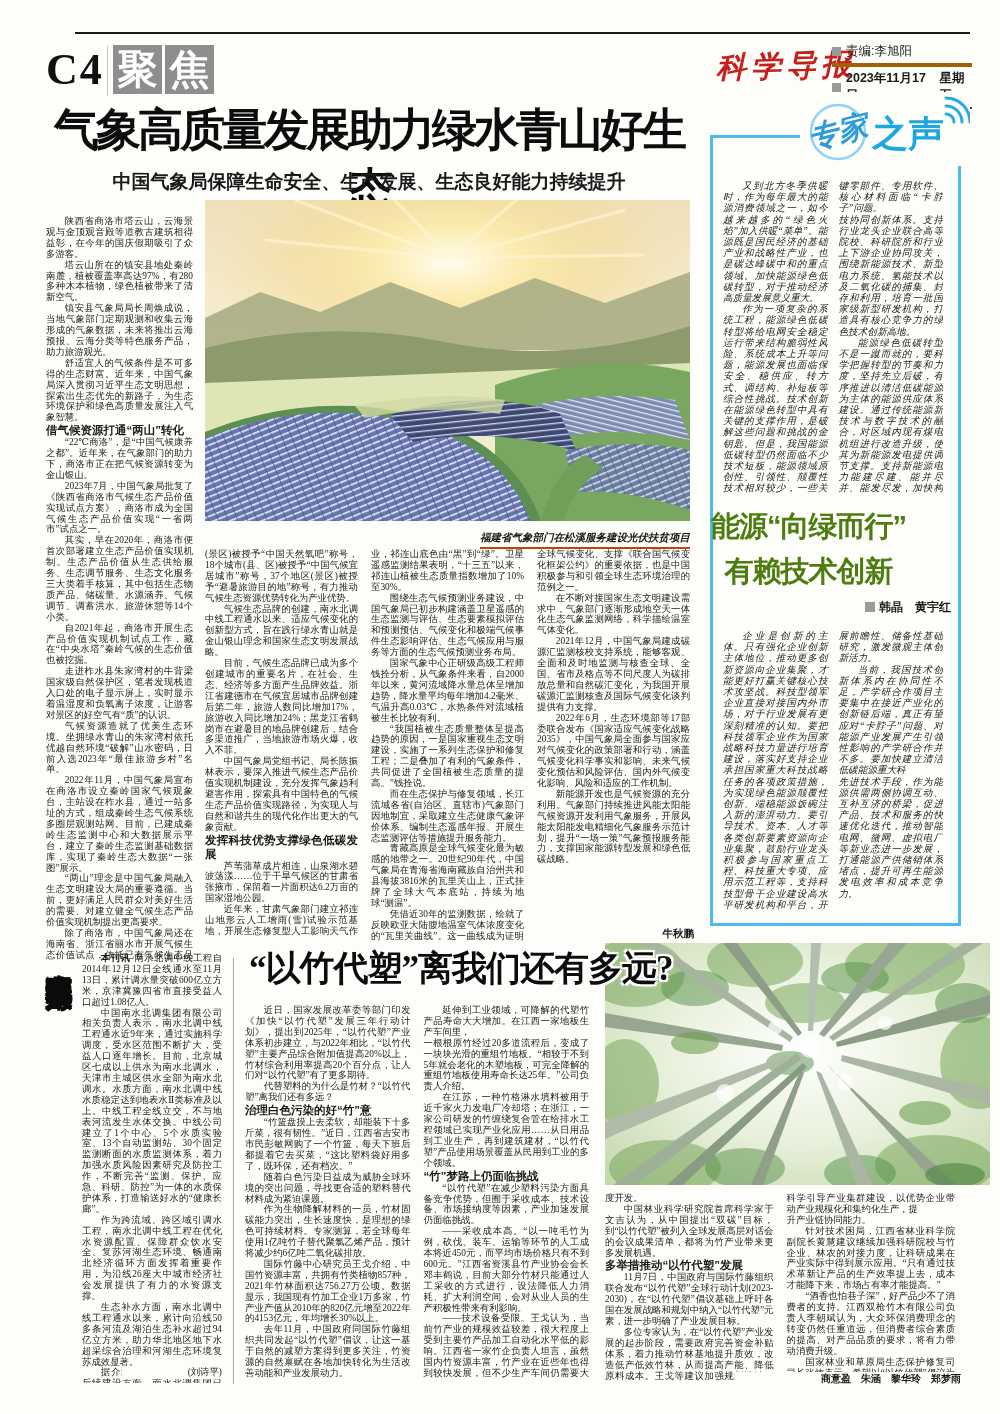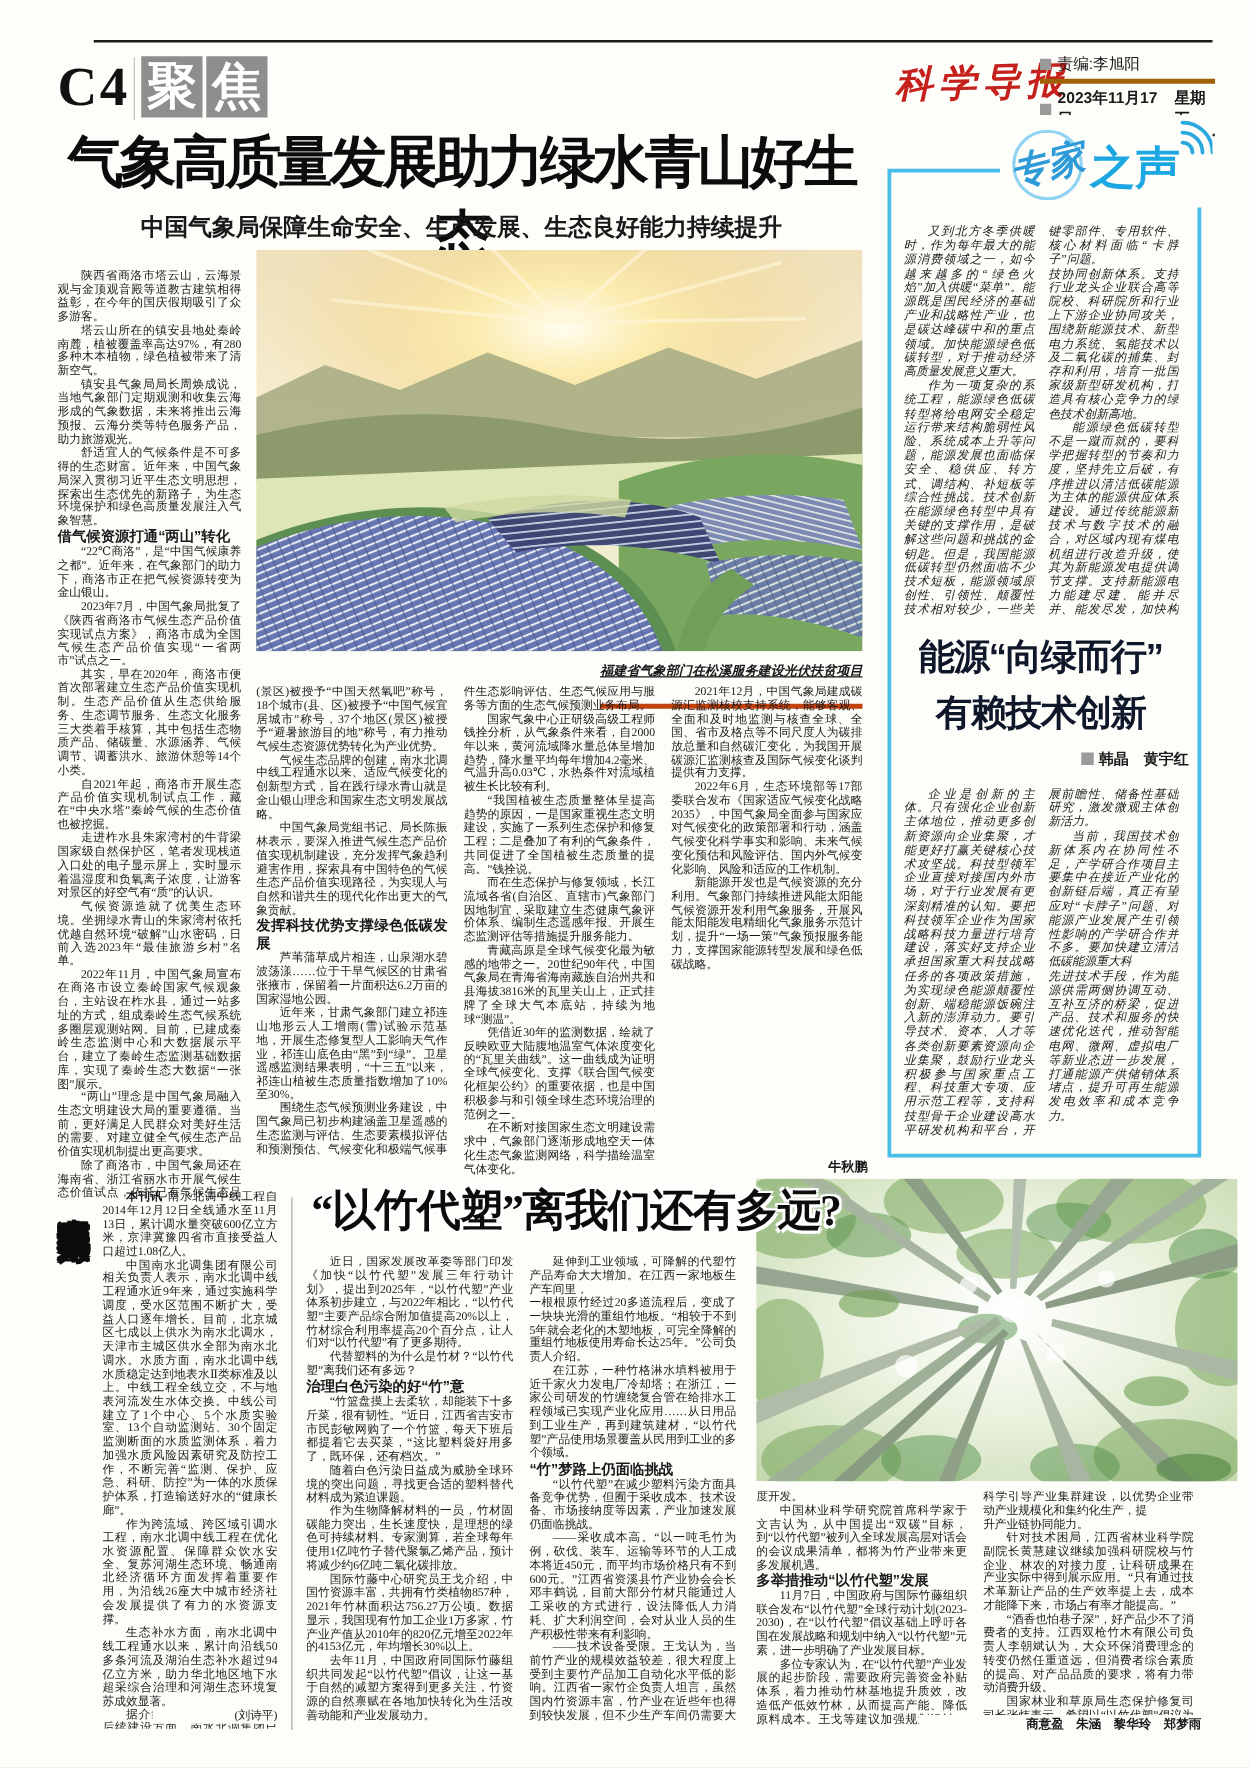--- a/index.html
+++ b/index.html
@@ -30,34 +30,34 @@
   .para{text-indent:2em;}
   .para.cont{text-indent:0;}
   .para b{margin-right:4px;}
   .chead{font-family:"Liberation Sans","DejaVu Sans",sans-serif;font-weight:700;font-size:11.5px;
          line-height:14px;margin:5px 0 3px;text-indent:0;}
   #main-col1{left:46px;top:197px;width:147px;height:744px;margin-top:19px;}
   #main-cols234{left:205px;top:549px;width:485px;height:393px;column-count:3;column-gap:13px;column-fill:auto;}
   #main-photo{left:205px;top:200px;width:485px;height:321px;}
   #main-photo svg{display:block;width:100%;height:100%;}
   #photo-caption{left:205px;top:527px;width:485px;text-align:right;}
-  #photo-caption span{display:inline-block;border-bottom:4px solid #c2410c;padding-bottom:19px;
-                      font-size:10.5px;font-weight:700;font-style:italic;text-decoration:underline;}
+  #photo-caption span{display:inline-block;border-bottom:2px solid #c2410c;padding-bottom:2px;
+                      font-size:10.5px;font-weight:700;font-style:italic;}
   #main-author{left:540px;top:927px;width:148px;text-align:right;font-weight:700;font-size:10.5px;
                background:#fdfdfa;padding-left:6px;z-index:3;}
   
   #sb-box{left:710px;top:135px;width:245px;height:785px;border:3px solid #49bdea;}
   #sb-logo{left:800px;top:92px;width:170px;height:74px;background:#fdfdfa;z-index:2;}
   .sb-text{font-size:9.6px;line-height:11.2px;font-style:italic;text-align:justify;overflow:hidden;
            column-count:2;column-gap:11px;column-fill:auto;}
   .sb-text p{margin:0;}
   #sb-block1{left:723px;top:180px;width:220px;height:318px;}
   #sb-block2{left:723px;top:630px;width:220px;height:287px;}
-  #sb-headline{left:714px;top:504px;width:237px;text-align:center;font-size:29px;font-weight:900;
-               line-height:45px;letter-spacing:-1px;color:#0f172a;}
+  #sb-headline{left:690px;top:504px;width:237px;text-align:center;font-size:29px;font-weight:900;
+               line-height:45px;letter-spacing:-1px;color:#4d7c0f;}
   #sb-authors{left:714px;top:599px;width:237px;text-align:right;font-size:12px;font-weight:700;}
   #sb-authors .gsq{width:10px;height:10px;vertical-align:-1px;margin-right:4px;}
   
   #v-headline{left:36px;top:953px;height:456px;writing-mode:vertical-rl;font-size:27px;font-weight:900;
               letter-spacing:0.5px;line-height:46px;color:#0c0c0c;}
   #water-text{left:82px;top:953px;width:140px;height:430px;}
   #water-author{left:122px;top:1366px;width:100px;text-align:right;font-size:9.4px;background:#fdfdfa;z-index:3;}
   #bottom-divider{left:233px;top:958px;width:1px;height:426px;background:#aaa;}
   
   #bamboo-headline{left:249px;top:945px;font-size:35px;font-weight:900;letter-spacing:-1px;white-space:nowrap;
@@ -159,20 +159,21 @@
       <path d="M360,250 Q430,238 485,250 L485,310 Q420,288 370,292 Z" fill="url(#pvA)" opacity="0.85"></path>
       <path d="M150,206 Q230,190 300,200 L295,214 Q225,204 160,218 Z" fill="#cfd9a2" opacity="0.8"></path>
       <path d="M336,321 Q350,270 380,255 L398,268 Q368,288 358,321 Z" fill="#6f9f58"></path>
     </svg>
   </div>
   <div class="abs" id="photo-caption"><span>福建省气象部门在松溪服务建设光伏扶贫项目</span></div>
 
   <div class="abs colbox" id="main-cols234">
       <p class="para cont">(景区)被授予“中国天然氧吧”称号，18个城市(县、区)被授予“中国气候宜居城市”称号，37个地区(景区)被授予“避暑旅游目的地”称号，有力推动气候生态资源优势转化为产业优势。</p>
       <p class="para">气候生态品牌的创建，南水北调中线工程通水以来、适应气候变化的创新型方式，旨在践行绿水青山就是金山银山理念和国家生态文明发展战略。</p>
+      <p class="para">目前，气候生态品牌已成为多个创建城市的重要名片，在社会、生态、经济等多方面产生品牌效益。浙江省建德市在气候宜居城市品牌创建后第二年，旅游人数同比增加17%，旅游收入同比增加24%；黑龙江省鹤岗市在避暑目的地品牌创建后，结合多渠道推广，当地旅游市场火爆，收入不菲。</p>
       <p class="para">中国气象局党组书记、局长陈振林表示，要深入推进气候生态产品价值实现机制建设，充分发挥气象趋利避害作用，探索具有中国特色的气候生态产品价值实现路径，为实现人与自然和谐共生的现代化作出更大的气象贡献。</p>
       <p class="chead">发挥科技优势支撑绿色低碳发展</p>
       <p class="para">芦苇蒲草成片相连，山泉湖水碧波荡漾……位于干旱气候区的甘肃省张掖市，保留着一片面积达6.2万亩的国家湿地公园。</p>
       <p class="para">近年来，甘肃气象部门建立祁连山地形云人工增雨(雪)试验示范基地，开展生态修复型人工影响天气作业，祁连山底色由“黑”到“绿”。卫星遥感监测结果表明，“十三五”以来，祁连山植被生态质量指数增加了10%至30%。</p>
       <p class="para">围绕生态气候预测业务建设，中国气象局已初步构建涵盖卫星遥感的生态监测与评估、生态要素模拟评估和预测预估、气候变化和极端气候事件生态影响评估、生态气候应用与服务等方面的生态气候预测业务布局。</p>
       <p class="para">国家气象中心正研级高级工程师钱拴分析，从气象条件来看，自2000年以来，黄河流域降水量总体呈增加趋势，降水量平均每年增加4.2毫米、气温升高0.03℃，水热条件对流域植被生长比较有利。</p>
       <p class="para">“我国植被生态质量整体呈提高趋势的原因，一是国家重视生态文明建设，实施了一系列生态保护和修复工程；二是叠加了有利的气象条件，共同促进了全国植被生态质量的提高。”钱拴说。</p>
       <p class="para">而在生态保护与修复领域，长江流域各省(自治区、直辖市)气象部门因地制宜，采取建立生态健康气象评价体系、编制生态遥感年报、开展生态监测评估等措施提升服务能力。</p>
       <p class="para">青藏高原是全球气候变化最为敏感的地带之一。20世纪90年代，中国气象局在青海省海南藏族自治州共和县海拔3816米的瓦里关山上，正式挂牌了全球大气本底站，持续为地球“测温”。</p>
       <p class="para">凭借近30年的监测数据，绘就了反映欧亚大陆腹地温室气体浓度变化的“瓦里关曲线”。这一曲线成为证明全球气候变化、支撑《联合国气候变化框架公约》的重要依据，也是中国积极参与和引领全球生态环境治理的范例之一。</p>

